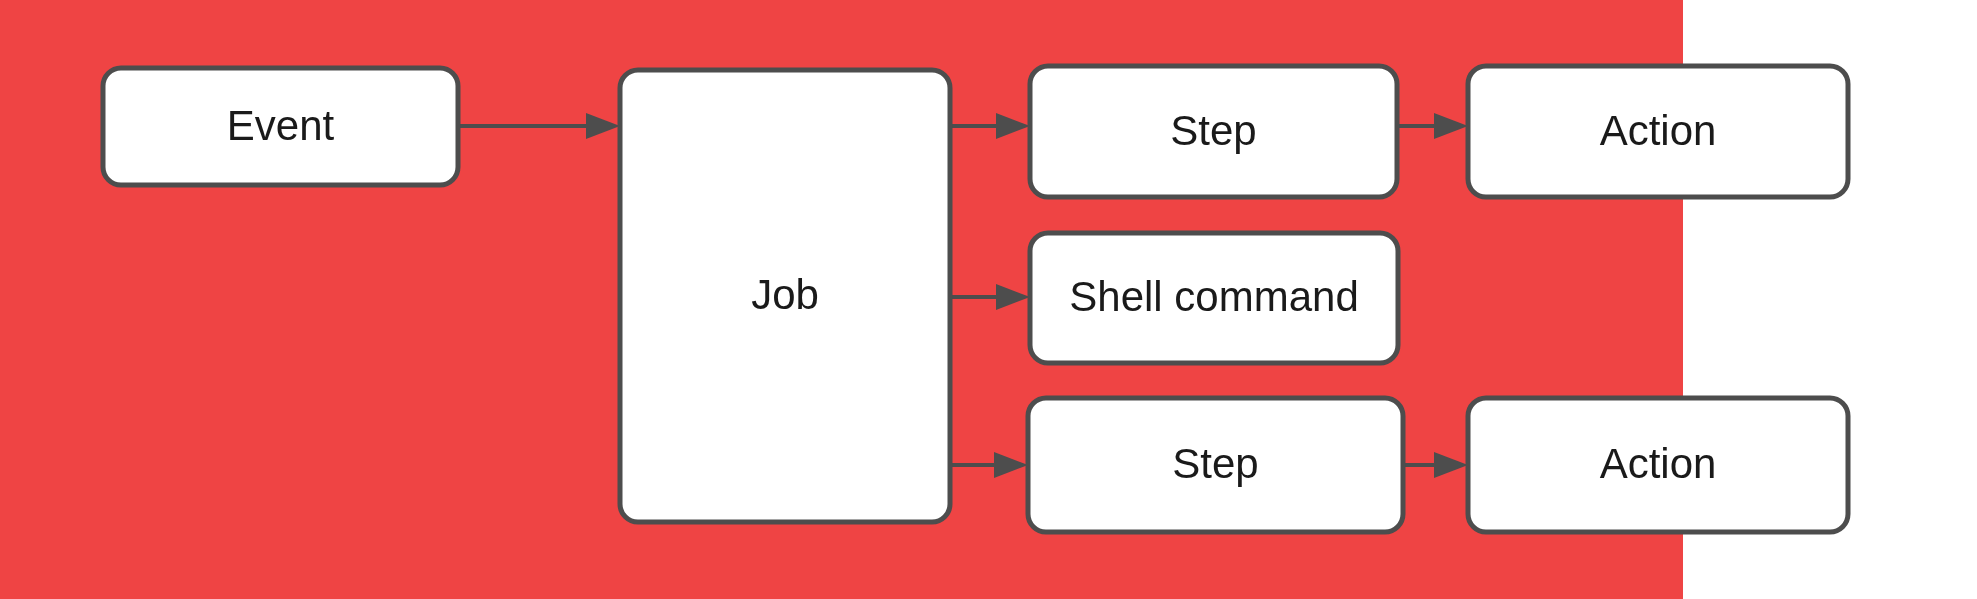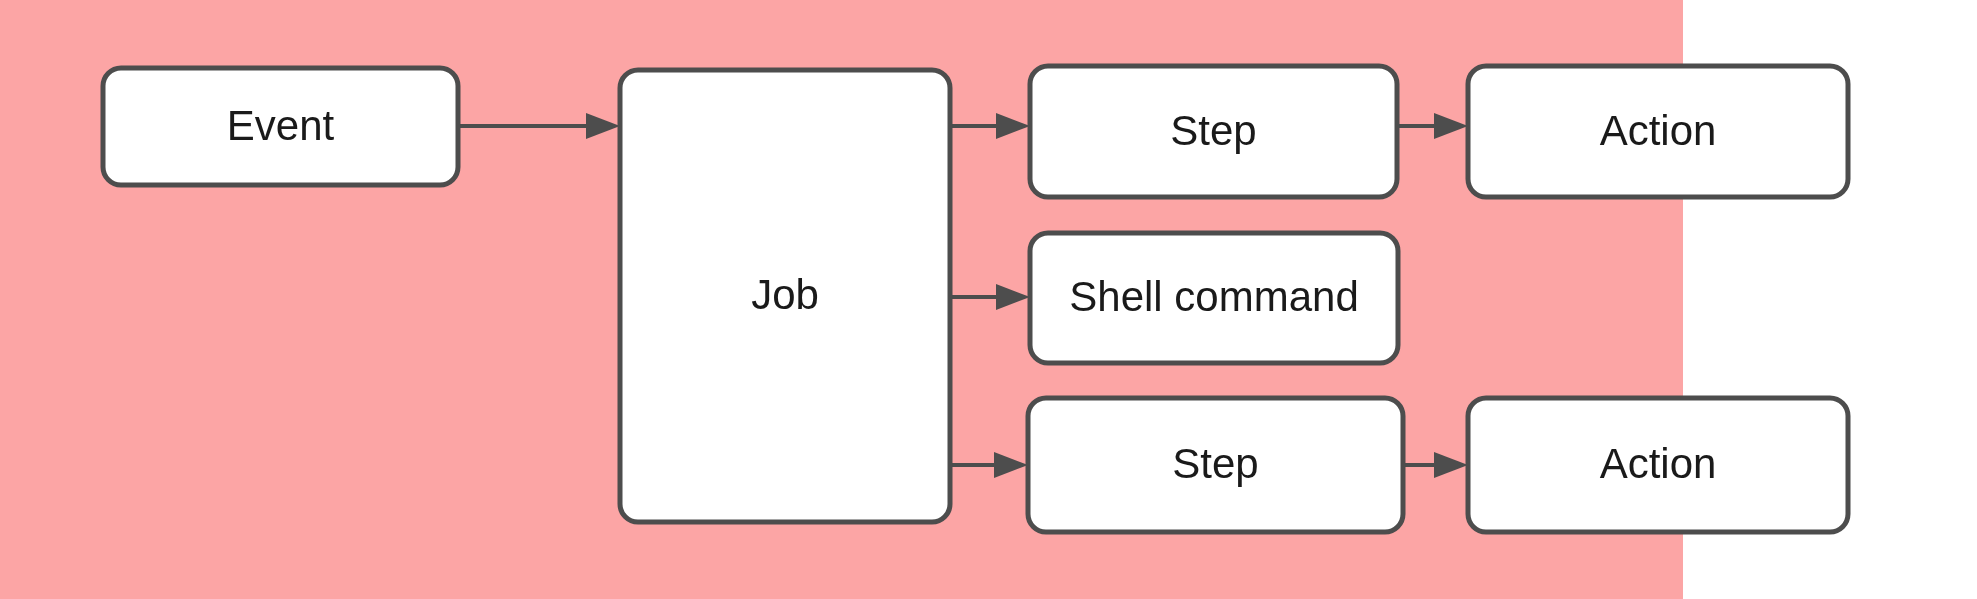--- a/index.html
+++ b/index.html
@@ -10,21 +10,21 @@
   body {
     width: 1977px;
     height: 599px;
     overflow: hidden;
     font-family: "Liberation Sans", "DejaVu Sans", sans-serif;
   }
   #diagram-canvas {
     position: relative;
     width: 1683px;
     height: 599px;
-    background: #fca5a5;
+    background: #ef4444;
   }
   svg.flow {
     position: absolute;
     top: 0;
     left: 0;
     width: 1977px;
     height: 599px;
     display: block;
   }
   .node-rect {

